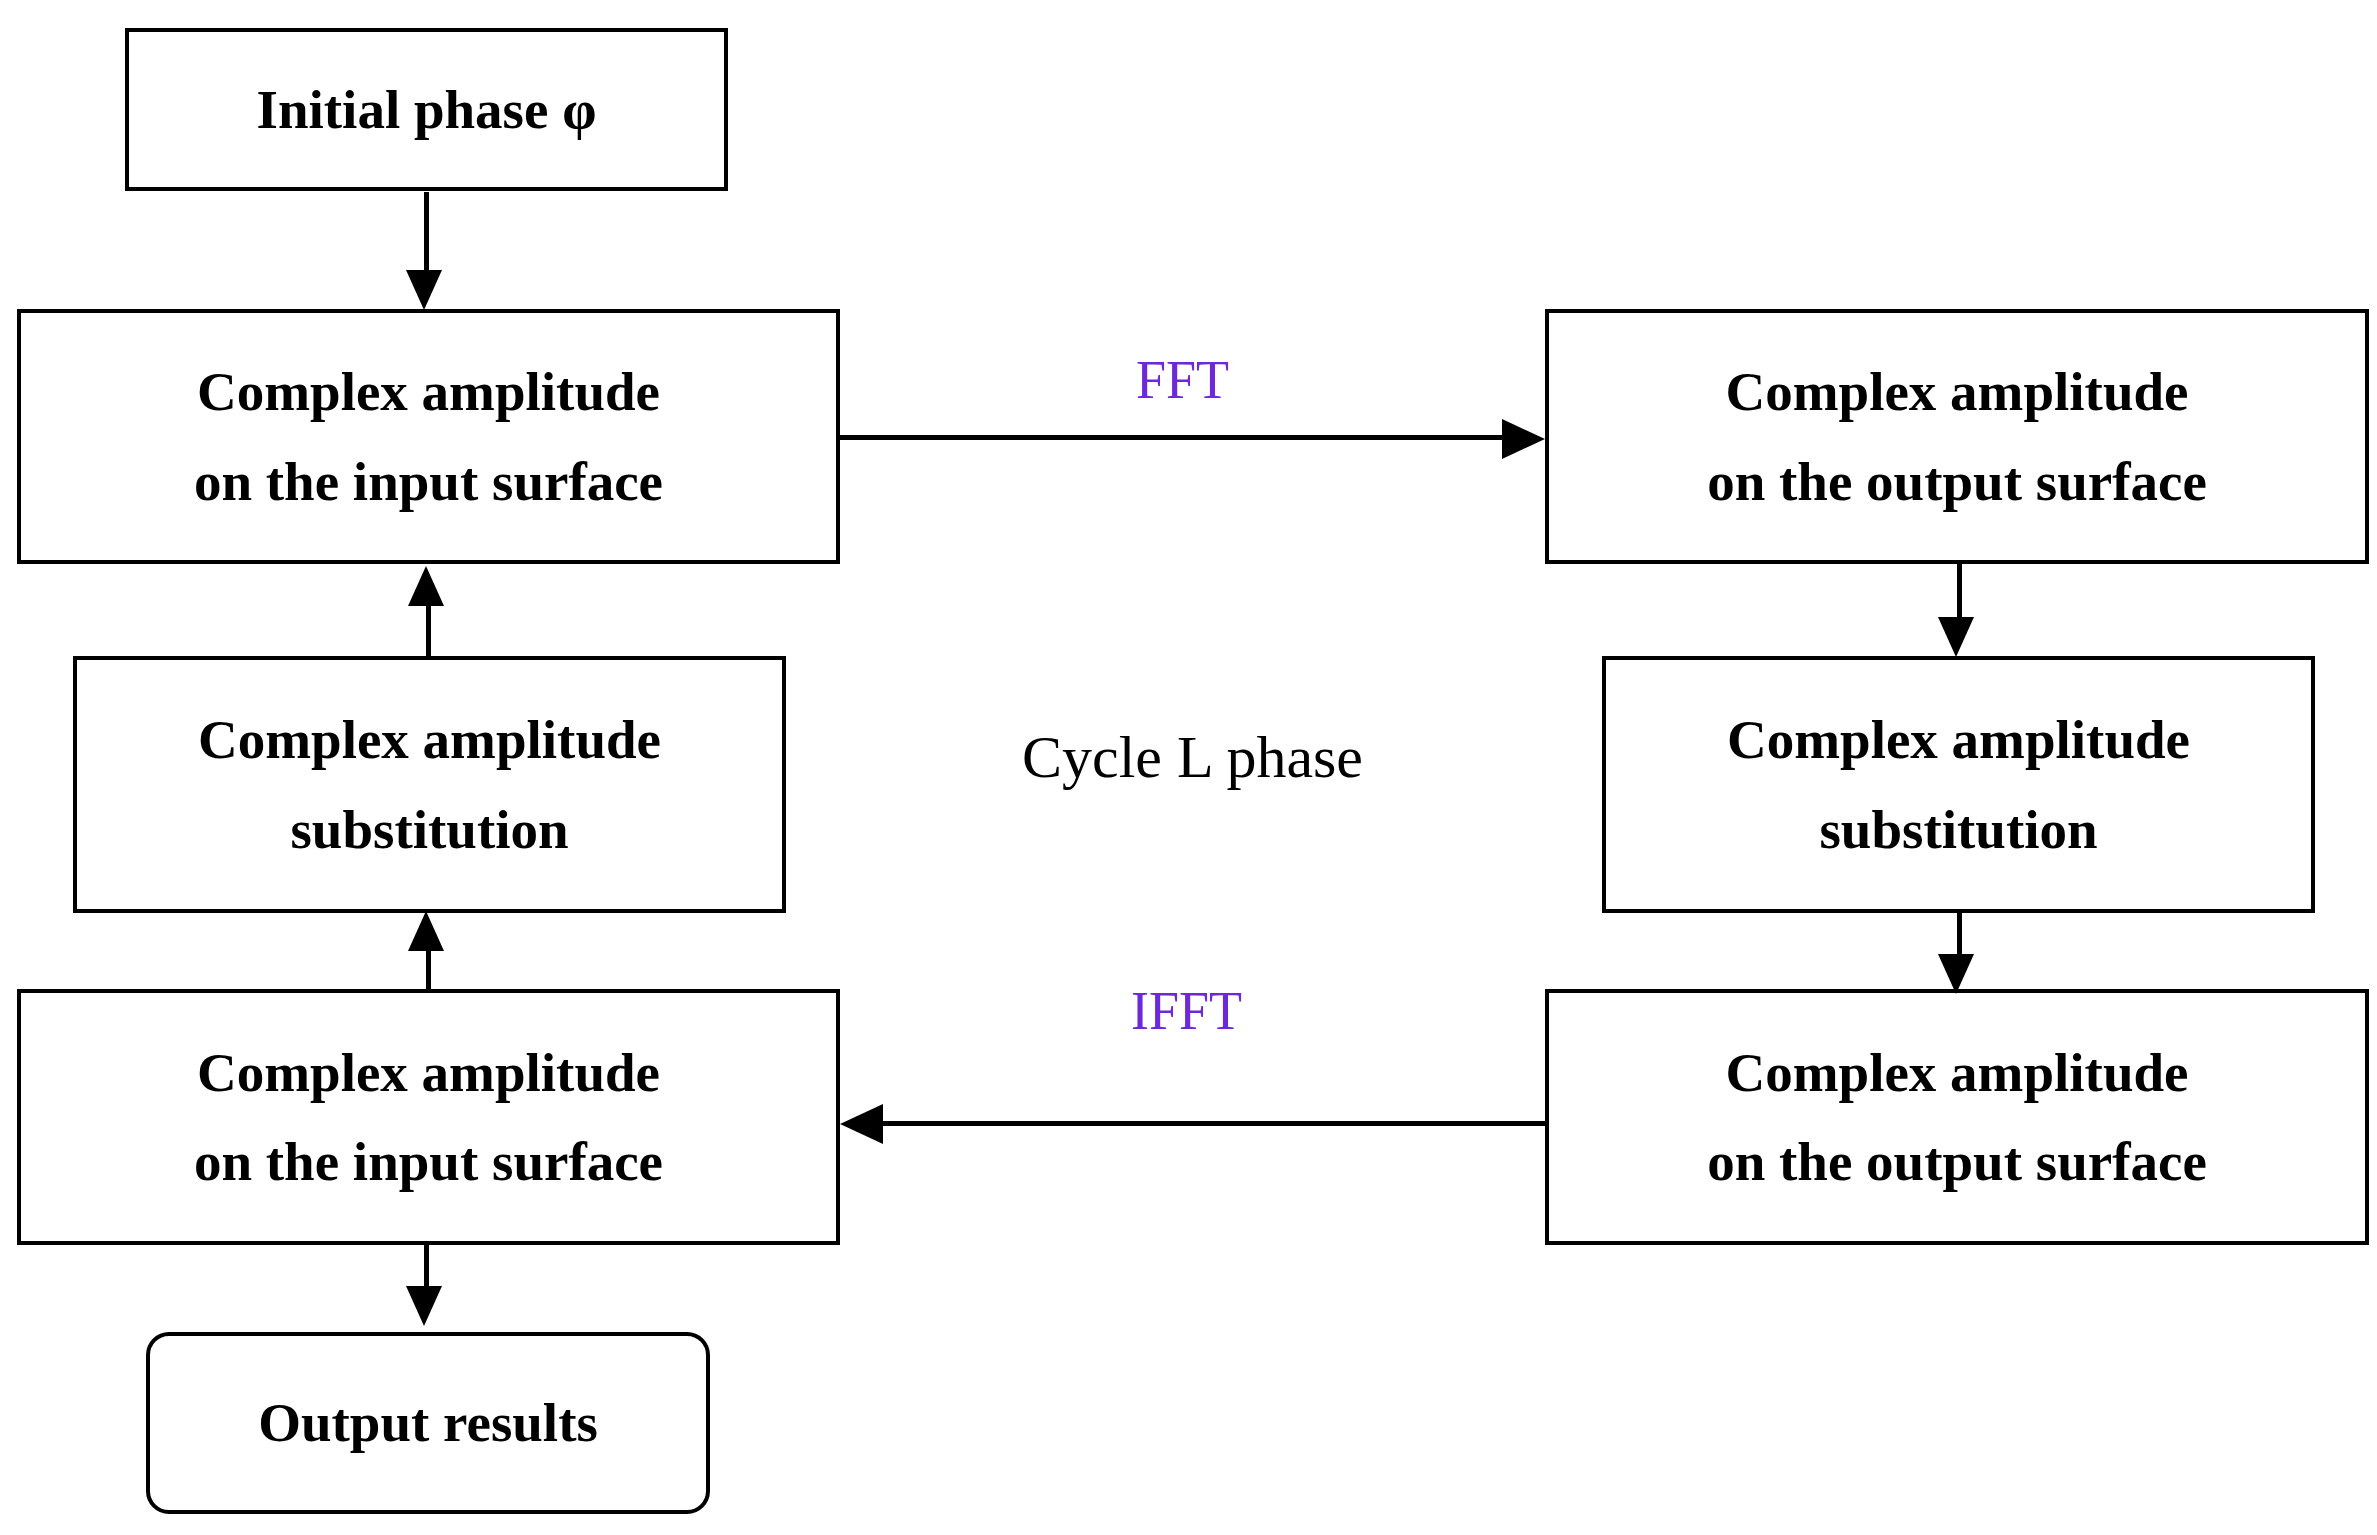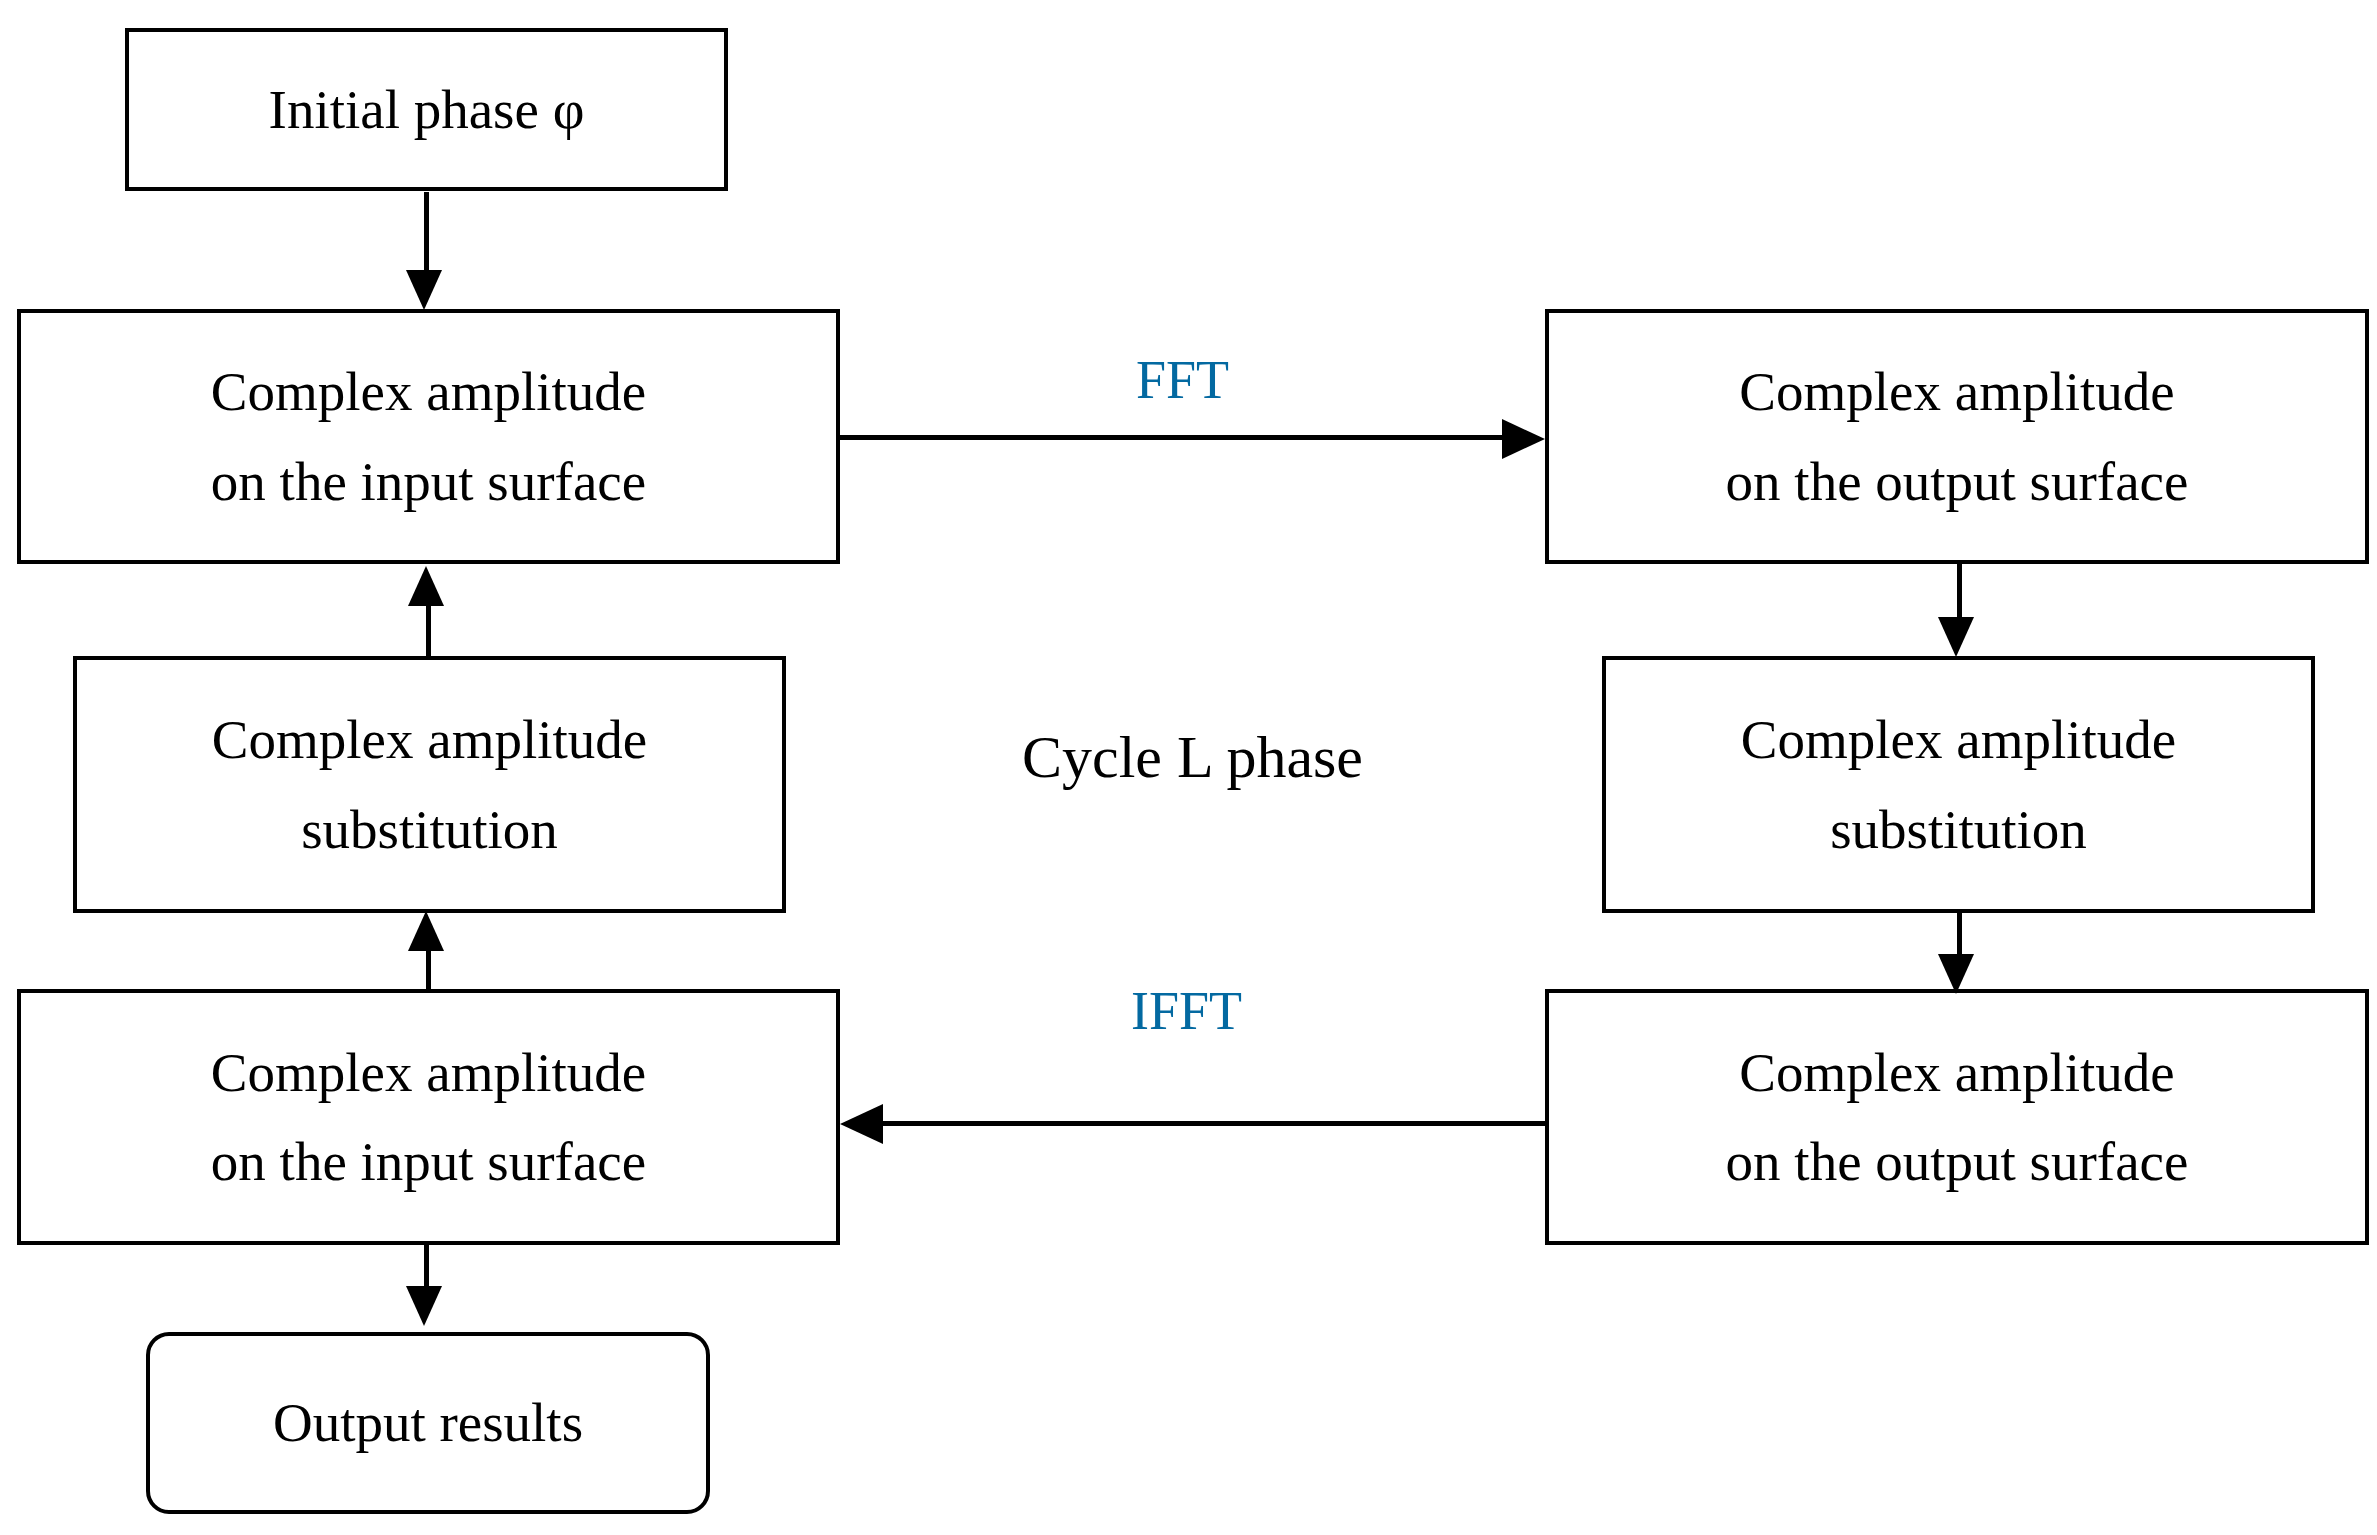--- a/index.html
+++ b/index.html
@@ -24,21 +24,21 @@
     flex-direction: column;
     align-items: center;
     justify-content: center;
     color: #000000;
     font-family: "Liberation Serif", "DejaVu Serif", serif;
     font-size: 55px;
     line-height: 1.62;
     text-align: center;
     white-space: nowrap;
   }
-  .node .ln { display: block; }
+  .node .ln { display: block; font-weight: bold; }
 
   
   #node-initial-phase      { left: 125px; top: 28px;   width: 603px;  height: 163px; }
   #node-input-surface-top  { left: 17px;  top: 309px;  width: 823px; height: 255px; }
   #node-output-surface-top { left: 1545px;top: 309px;  width: 824px; height: 255px; }
   #node-substitution-left  { left: 73px;  top: 656px;  width: 713px;  height: 257px; }
   #node-substitution-right { left: 1602px;top: 656px;  width: 713px;  height: 257px; }
   #node-input-surface-bot  { left: 17px;  top: 989px; width: 823px; height: 256px; }
   #node-output-surface-bot { left: 1545px;top: 989px; width: 824px; height: 256px; }
   #node-output-results     { left: 146px; top: 1332px; width: 564px;  height: 182px; border-radius: 23px; }
@@ -71,21 +71,21 @@
   .arrow-left {
     position: absolute;
     width: 0; height: 0;
     border-top: 20px solid transparent;
     border-bottom: 20px solid transparent;
     border-right: 43px solid #000000;
   }
 
   .edge-label {
     position: absolute;
-    color: #0369a1;
+    color: #6d28d9;
     font-family: "Liberation Serif", "DejaVu Serif", serif;
     font-size: 54px;
     line-height: 1;
     white-space: nowrap;
   }
   .center-label {
     position: absolute;
     color: #000000;
     font-family: "Liberation Serif", "DejaVu Serif", serif;
     font-size: 60px;

